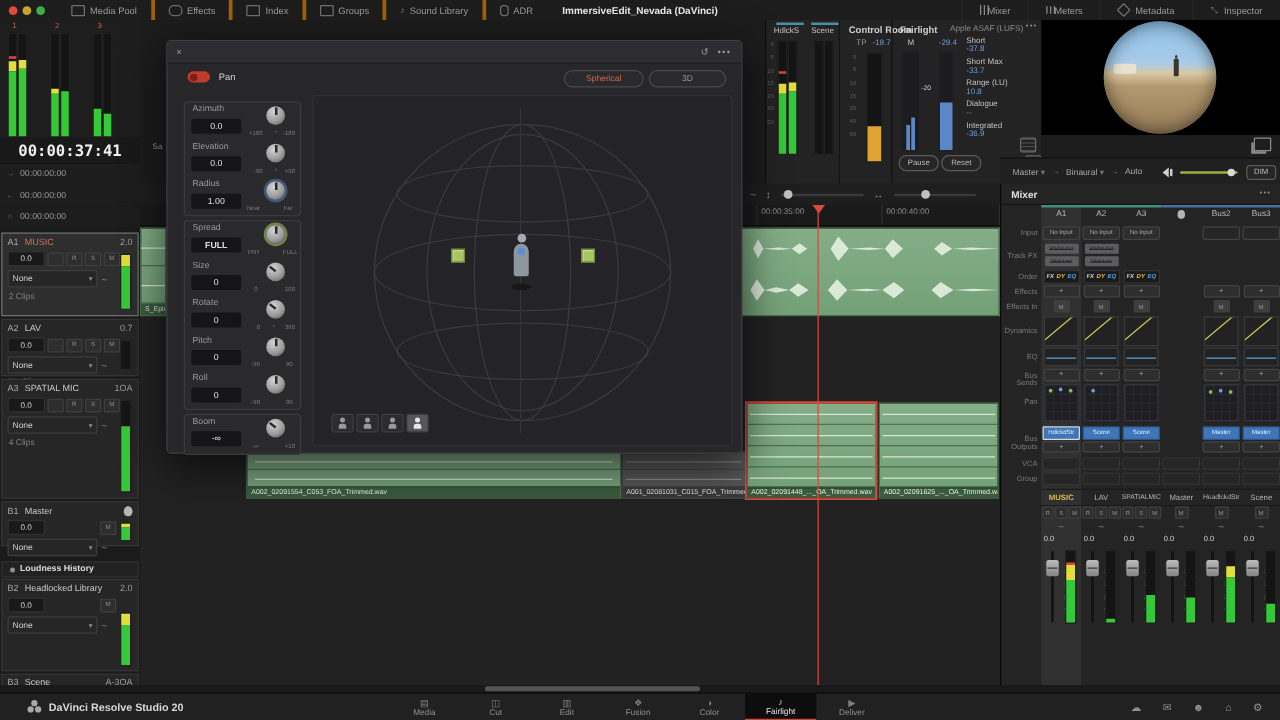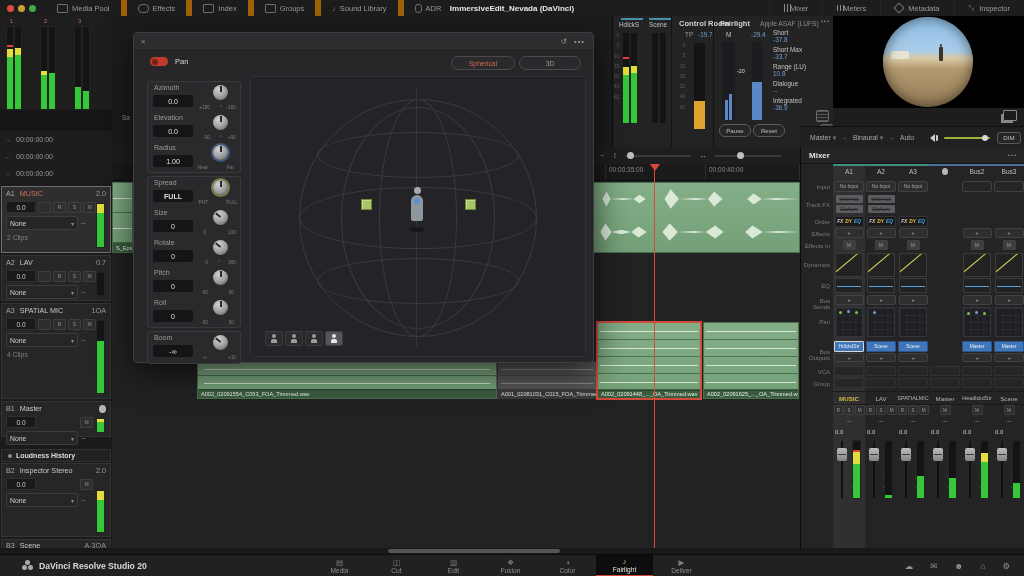--- a/index.html
+++ b/index.html
@@ -3,21 +3,21 @@
 <meta charset="utf-8">
 <style>
   html,body{margin:0;padding:0;background:#000;}
   .screen{position:relative;width:1024px;height:576px;background:#161616;overflow:hidden;
           font-family:"Liberation Sans",sans-serif;color:#c8c8c8;-webkit-font-smoothing:antialiased;}
   .abs{position:absolute;}
   
   .topbar{left:0;top:0;width:1024px;height:16px;background:#1d1d1d;border-bottom:1px solid #0a0a0a;
           display:flex;align-items:center;font-size:7.5px;color:#9a9a9a;}
   .tl{width:7px;height:7px;border-radius:50%;margin-left:7px;}
-  .menu-it{display:flex;align-items:center;gap:4px;padding:0 11px;height:100%;border-right:6px solid #a16207;}
+  .menu-it{display:flex;align-items:center;gap:4px;padding:0 11px;height:100%;border-right:3px solid #a16207;}
   .mico{width:9px;height:7px;border:1px solid #6f6f6f;border-radius:1px;display:inline-block;}
   .ttl{position:absolute;left:0;right:0;text-align:center;font-weight:bold;color:#e8e8e8;font-size:8px;pointer-events:none;}
   .panels{margin-left:auto;display:flex;height:100%;}
   .panel-it{display:flex;align-items:center;gap:5px;padding:0 14px;height:100%;border-left:1px solid #262626;}
   .ibars{width:1px;height:8px;background:#8a8a8a;box-shadow:3px 0 #8a8a8a,6px 0 #8a8a8a;display:inline-block;}
   
   .lm-lab{font-size:6px;color:#c06a50;}
   .vbar{position:absolute;width:6px;background:#141414;border:1px solid #222;}
   .vfill{position:absolute;left:0;right:0;bottom:0;display:flex;flex-direction:column;justify-content:flex-end;}
   .seg-g{background:#35c93a;}.seg-y{background:#e3de39;}.seg-r{background:#e04438;}.seg-o{background:#dfa32f;}.seg-b{background:#5b87c7;}
@@ -230,20 +230,21 @@
           <span class="seg-g" style="height:22px;"></span>
         </div>
       </div>
     <div class="vbar" style="left:82px;top:10px;height:82px;">
         <div class="vfill" style="height:82px;">
           <span class="seg-g" style="height:18px;"></span>
         </div>
       </div>
   </div>
 
+  <div class="abs tcbig">00:00:37:41</div>
   <span class="abs" style="left:122px;top:114px;font-size:6.5px;color:#9a9a9a;z-index:2;">Sa</span>
   <div class="tcrow" style="top:131px;">
       <span class="ic">→</span>
       <span>00:00:00:00</span>
     </div>
   <div class="tcrow" style="top:148px;">
       <span class="ic">←</span>
       <span>00:00:00:00</span>
     </div>
   <div class="tcrow" style="top:165px;">
@@ -360,21 +361,21 @@
       </div>
   </div>
   <div class="abs" style="left:1px;top:449px;width:110px;height:13px;background:#222;border:1px solid #313131;box-sizing:border-box;display:flex;align-items:center;gap:4px;padding-left:6px;">
     <span style="width:4px;height:4px;border-radius:50%;background:#8f8f8f;"></span>
     <span style="font-size:7px;color:#dcdcdc;font-weight:bold;">Loudness History</span>
   </div>
 
   <div class="abs trk" style="top:463px;height:74px;">
     <div class="hd">
         <span>B2</span>
-        <span class="nm">Inspector Stereo</span>
+        <span class="nm">Headlocked Library</span>
         <span class="fmt">2.0</span>
       </div>
     <div style="display:flex;gap:2px;padding:1px 4px;align-items:center;">
       <span class="vol">0.0</span>
       <span class="sq" style="margin-left:42px;">M</span>
     </div>
     <div style="display:flex;gap:3px;padding:2px 4px;align-items:center;">
       <span class="dd" style="width:64px;">
           <span>None</span>
           <span class="cv">▾</span>

